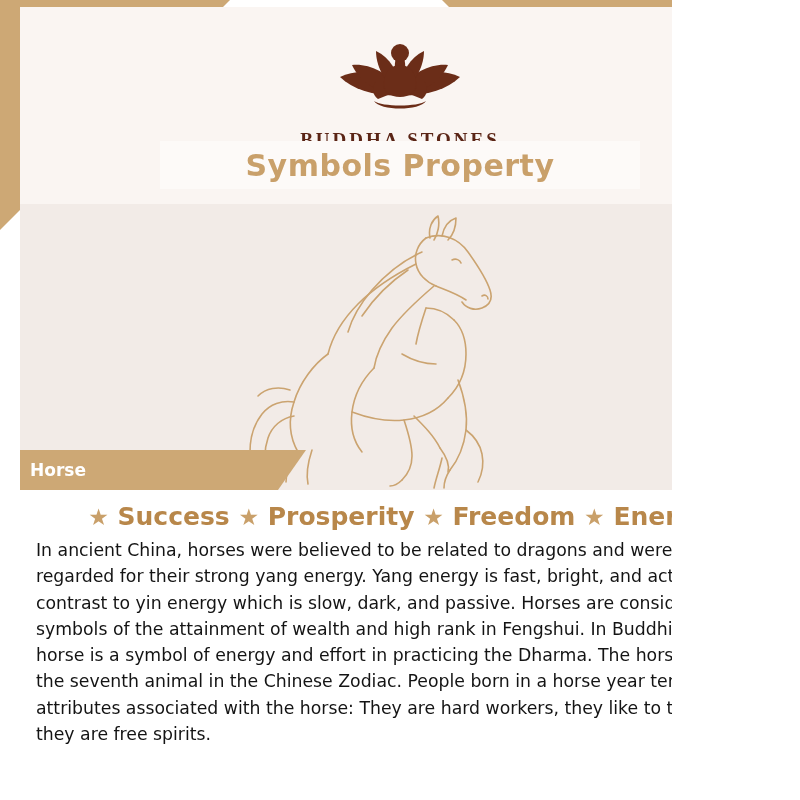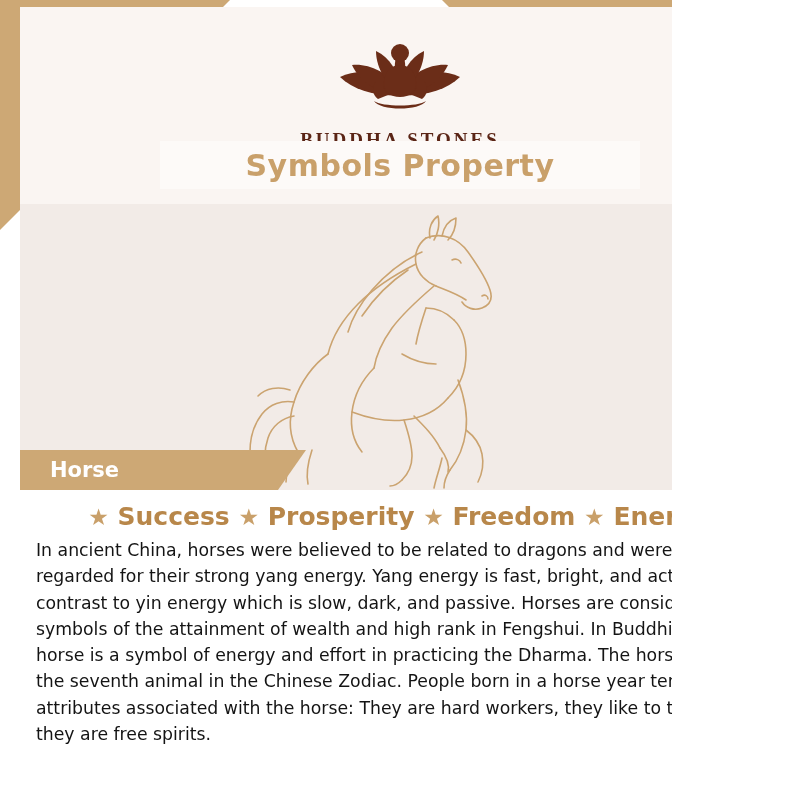--- a/index.html
+++ b/index.html
@@ -119,22 +119,22 @@
     top: 443px;
     height: 40px;
     width: 258px;
     background: #cda875;
     display: flex;
     align-items: center;
   }
   .ribbon-text {
     color: #ffffff;
     font-weight: bold;
-    font-size: 21px;
-    padding-left: 30px;
+    font-size: 17px;
+    padding-left: 10px;
     font-family: "DejaVu Sans", sans-serif;
   }
   .ribbon-tail {
     position: absolute;
     left: 258px;
     top: 443px;
     width: 0; height: 0;
     border-top: 40px solid #cda875;
     border-right: 28px solid transparent;
   }

